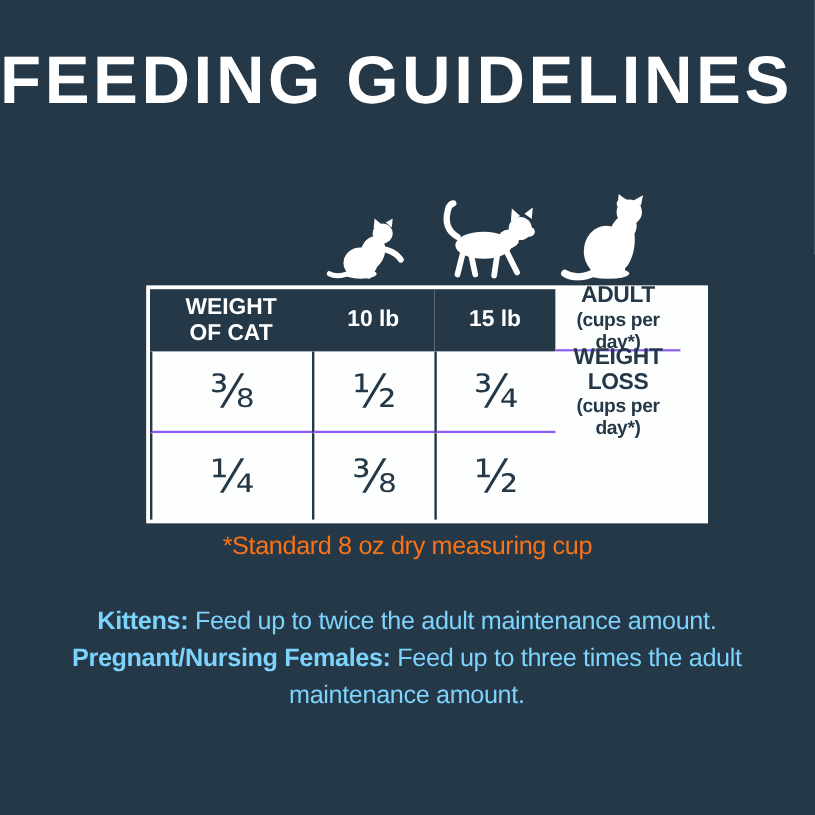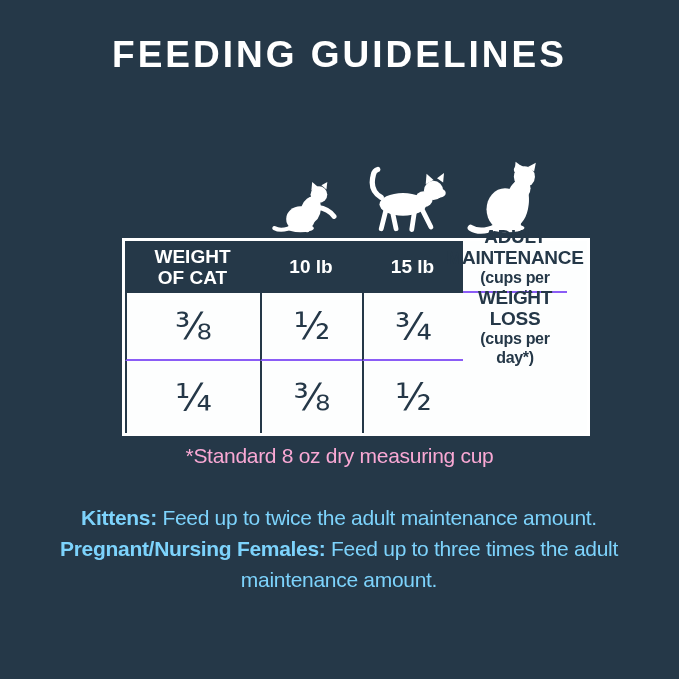--- a/index.html
+++ b/index.html
@@ -5,23 +5,23 @@
   html,body{margin:0;padding:0;}
   .panel{
     position:relative;
     width:679px;height:679px;
     background:#253848;
     font-family:"Liberation Sans", sans-serif;
     overflow:hidden;
   }
   .title{
     position:absolute;top:34px;left:0;width:679px;
-    text-align:center;
+    text-align:left;
     color:#ffffff;
-    font-size:37px;font-weight:700;
+    font-size:56px;font-weight:700;
     letter-spacing:3px;
     margin:0;
   }
   
   .table-area{
     position:absolute;left:122px;top:160px;width:468px;
   }
   .cats-row{
     display:grid;
     grid-template-columns:135px 102px 101px 104px;
@@ -52,21 +52,21 @@
   .hline{border-bottom:2px solid #8b5cf6;}
   .row-label{font-weight:700;font-size:19px;line-height:1.12;letter-spacing:-0.3px;}
   .row-sub{font-weight:700;font-size:16px;line-height:1.15;letter-spacing:-0.3px;margin-top:1px;}
   .frac{
     font-family:"DejaVu Sans", sans-serif;
     font-size:38px;line-height:1;color:#253848;
   }
   
   .footnote{
     position:absolute;top:444px;left:0;width:679px;
-    text-align:center;color:#f9a8d4;
+    text-align:center;color:#f97316;
     font-size:21px;letter-spacing:-0.3px;
   }
   .notes{
     position:absolute;top:502px;left:39px;width:600px;
     text-align:center;color:#7dd3fc;
     font-size:21px;line-height:1.48;letter-spacing:-0.3px;
   }
   .note-label{font-weight:700;}
   .cat-svg{display:block;}
 </style>
@@ -144,21 +144,20 @@
 
       <div class="cell hcell">
         <span>WEIGHT</span>
         <span>OF CAT</span>
       </div>
       <div class="cell hcell">10 lb</div>
       <div class="cell hcell">15 lb</div>
 
       <div class="cell bcell hline">
         <span class="row-label">ADULT</span>
-        <span class="row-label">MAINTENANCE</span>
         <span class="row-sub">(cups per day*)</span>
       </div>
       <div class="cell bcell vline hline">
         <span class="frac">⅜</span>
       </div>
       <div class="cell bcell vline hline">
         <span class="frac">½</span>
       </div>
       <div class="cell bcell vline hline">
         <span class="frac">¾</span>

